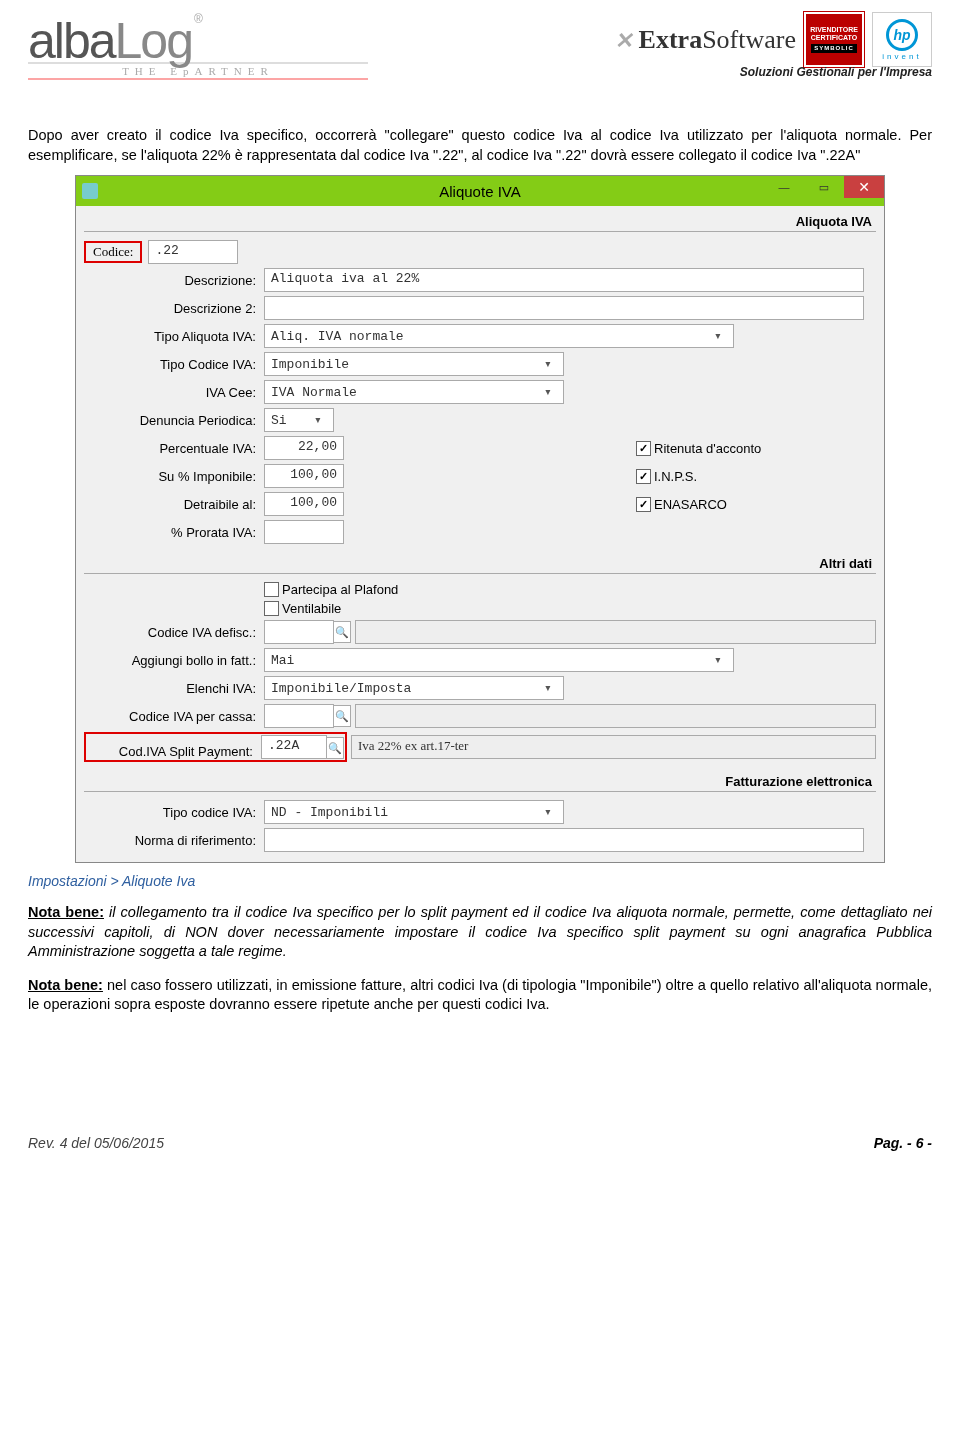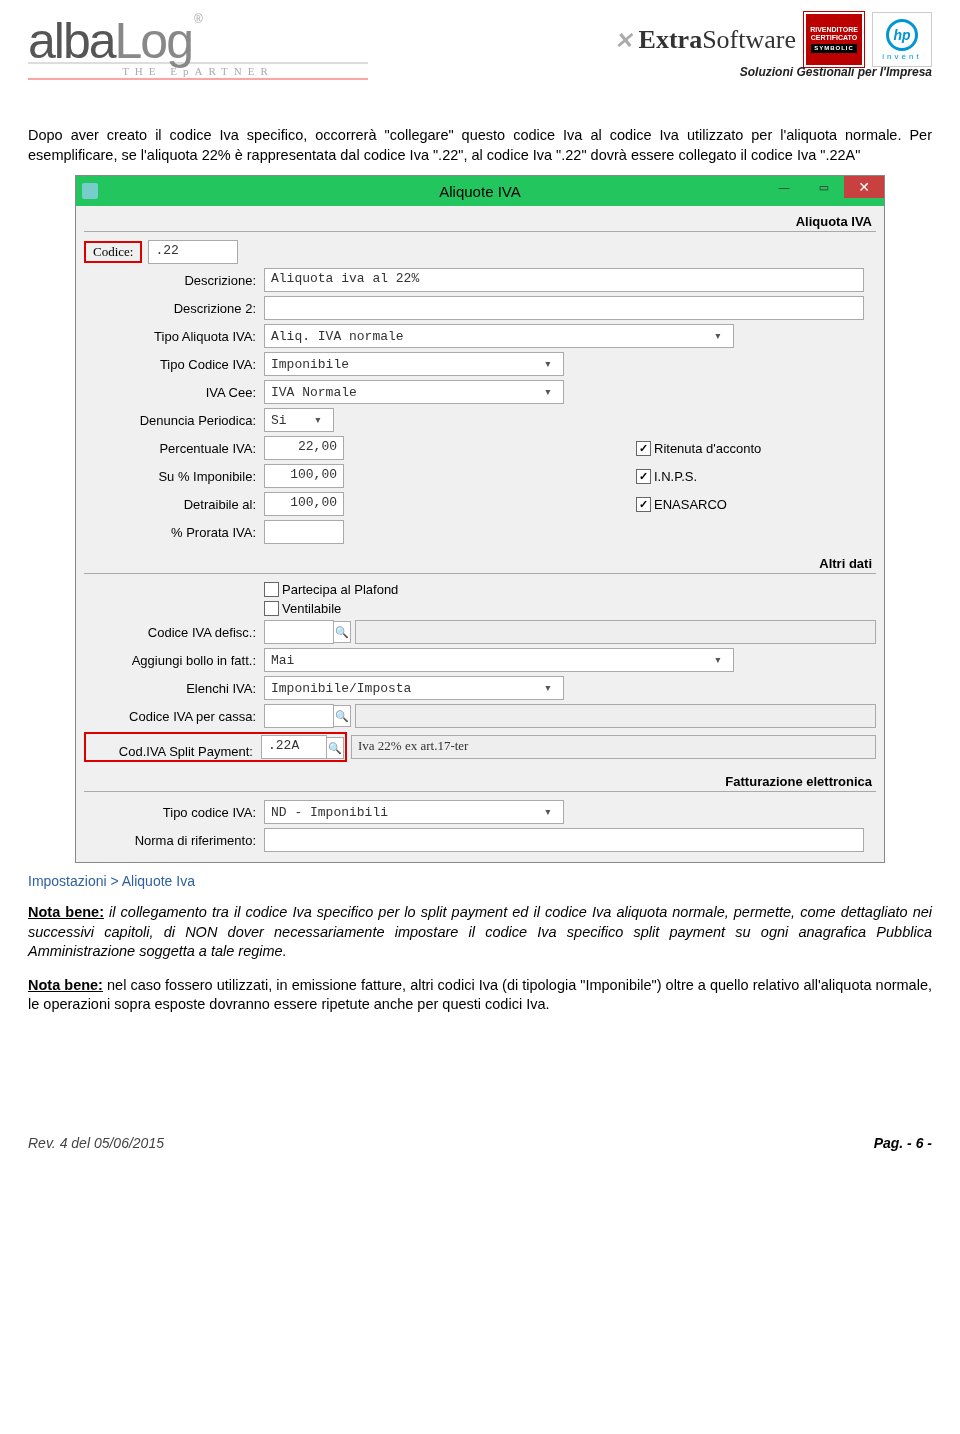--- a/index.html
+++ b/index.html
@@ -131,21 +131,21 @@
   .dialog {
     width: 810px;
     margin: 0 auto 10px auto;
     background: #f0f0f0;
     border: 1px solid #888;
     font-family: "Segoe UI", Tahoma, sans-serif;
     font-size: 13px;
   }
   .titlebar {
     height: 30px;
-    background: #22c55e;
+    background: #84cc16;
     display: flex;
     align-items: center;
     position: relative;
     color: #fff;
   }
   .titlebar .appicon {
     width: 16px; height:16px;
     background: #7cc; border-radius: 2px;
     margin-left: 6px;
   }
@@ -228,20 +228,21 @@
   .lookup {
     width:18px; height:22px;
     display:inline-flex; align-items:center; justify-content:center;
     background: #fff;
     border:1px solid #aaa;
     margin-left:-1px;
     color:#27b6e4;
     font-size:11px;
   }
   .caption-path {
+    font-style: italic;
     color: #3060a0;
     font-size: 14px;
     margin: 6px 0 14px 0;
   }
   .para {
     font-size: 14.5px;
     line-height: 1.35;
     text-align: justify;
     margin-bottom: 14px;
   }

